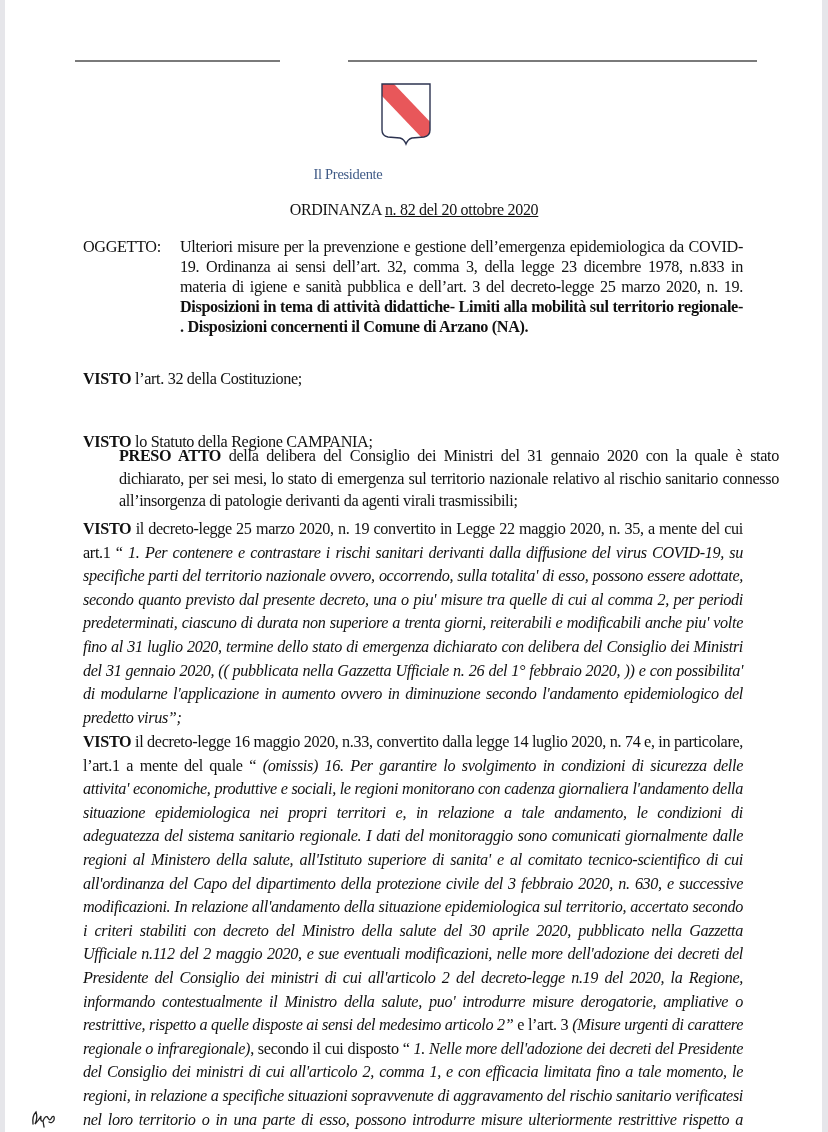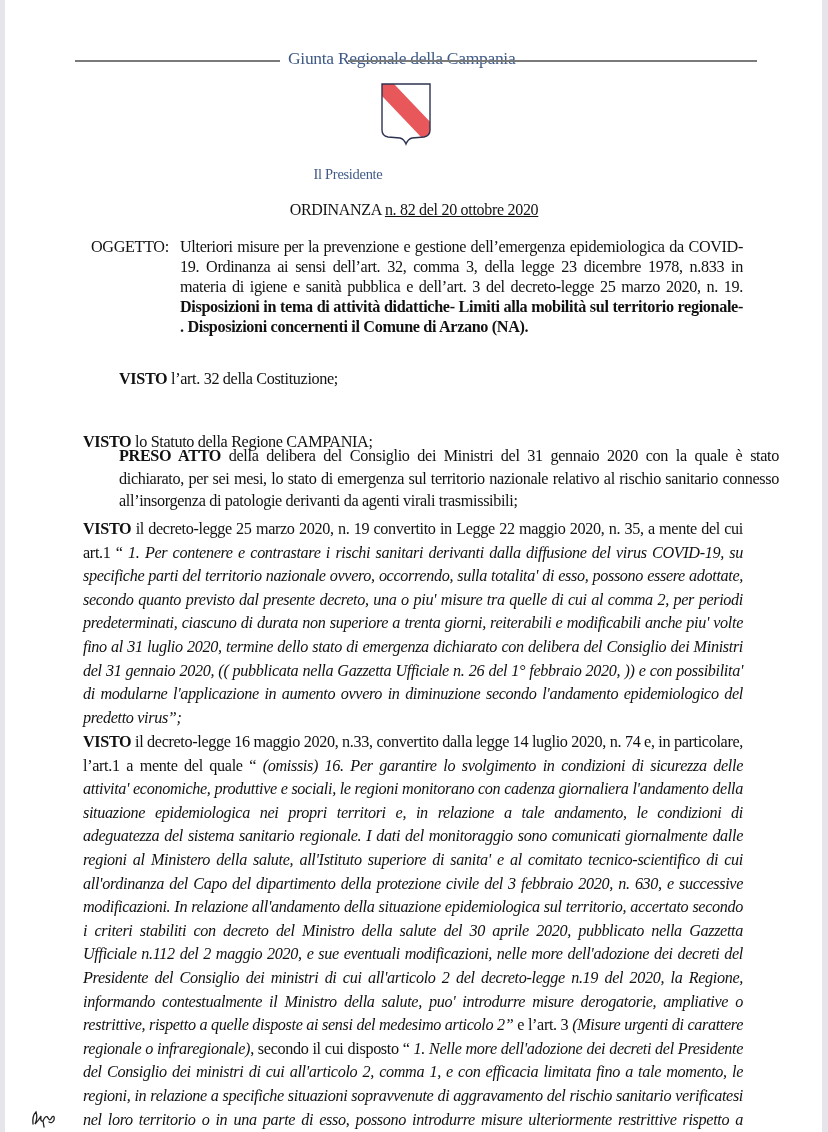--- a/index.html
+++ b/index.html
@@ -14,43 +14,42 @@
   .header-title { position: absolute; left: 213px; top: 0; font-size: 17.5px; color: #3f5a86;
                   letter-spacing: -0.3px; white-space: nowrap; }
   .crest { position: absolute; left: 378px; top: 80px; width: 56px; height: 70px; }
   .president { position: absolute; top: 166px; left: 0; width: 696px; text-align: center;
                font-size: 14.5px; color: #3f5a86; letter-spacing: -0.3px; }
   .ord-title { position: absolute; top: 201px; left: 0; width: 828px; text-align: center;
                font-size: 16px; font-weight: normal; letter-spacing: -0.3px; }
   .ord-title .u { text-decoration: underline; }
   .oggetto { position: absolute; top: 237px; left: 83px; width: 660px; font-size: 16.2px;
              line-height: 20px; letter-spacing: -0.35px; }
-  .oggetto .lbl { position: absolute; left: 0; top: 0; margin-left: 8px; }
+  .oggetto .lbl { position: absolute; left: 0; top: 0; }
   .oggetto .txt { position: absolute; left: 97px; top: 0; width: 563px; text-align: justify; }
   .body-text { position: absolute; left: 83px; width: 660px; font-size: 16.2px; line-height: 23.6px;
                letter-spacing: -0.35px; text-align: justify; }
-  .p1 { top: 368px; margin-left: 36px; }
+  .p1 { top: 368px; }
   .p2 { top: 431px; }
   .p3 { top: 445px; line-height: 22.5px; margin-left: 36px; }
   .p4 { top: 518px; }
   .p5 { top: 731px; }
   .p-last { text-align-last: justify; }
   b { font-weight: bold; }
   i { font-style: italic; }
   .signature { position: absolute; left: 30px; top: 1106px; width: 30px; height: 22px; }
 </style>
 </head>
 <body>
 
 <div class="edge-left"></div>
 <div class="edge-right"></div>
 
 <div class="header">
   <div class="hline l"></div>
-  <div class="header-title">Giunta Regionale della Campania</div>
   <div class="hline r"></div>
 </div>
 
 <svg class="crest" viewBox="0 0 56 70">
   <defs>
     <clipPath id="shieldclip">
       <path d="M4 4 H52 V50 Q52 56 46 57 L34 58 Q30 59 28 64 Q26 59 22 58 L10 57 Q4 56 4 50 Z"></path>
     </clipPath>
   </defs>
   <path d="M4 4 H52 V50 Q52 56 46 57 L34 58 Q30 59 28 64 Q26 59 22 58 L10 57 Q4 56 4 50 Z" fill="#ffffff"></path>

